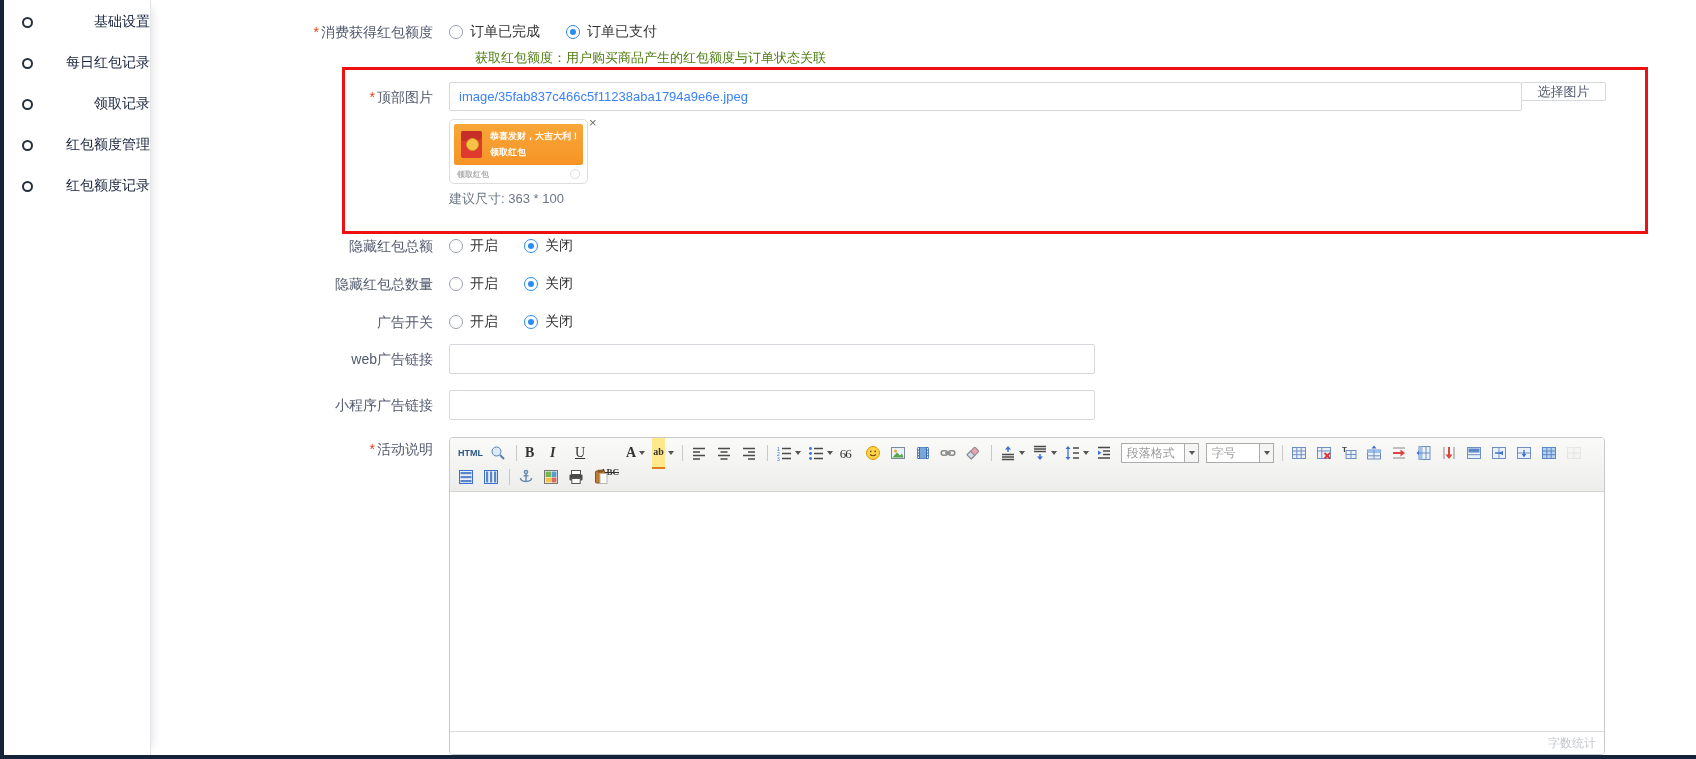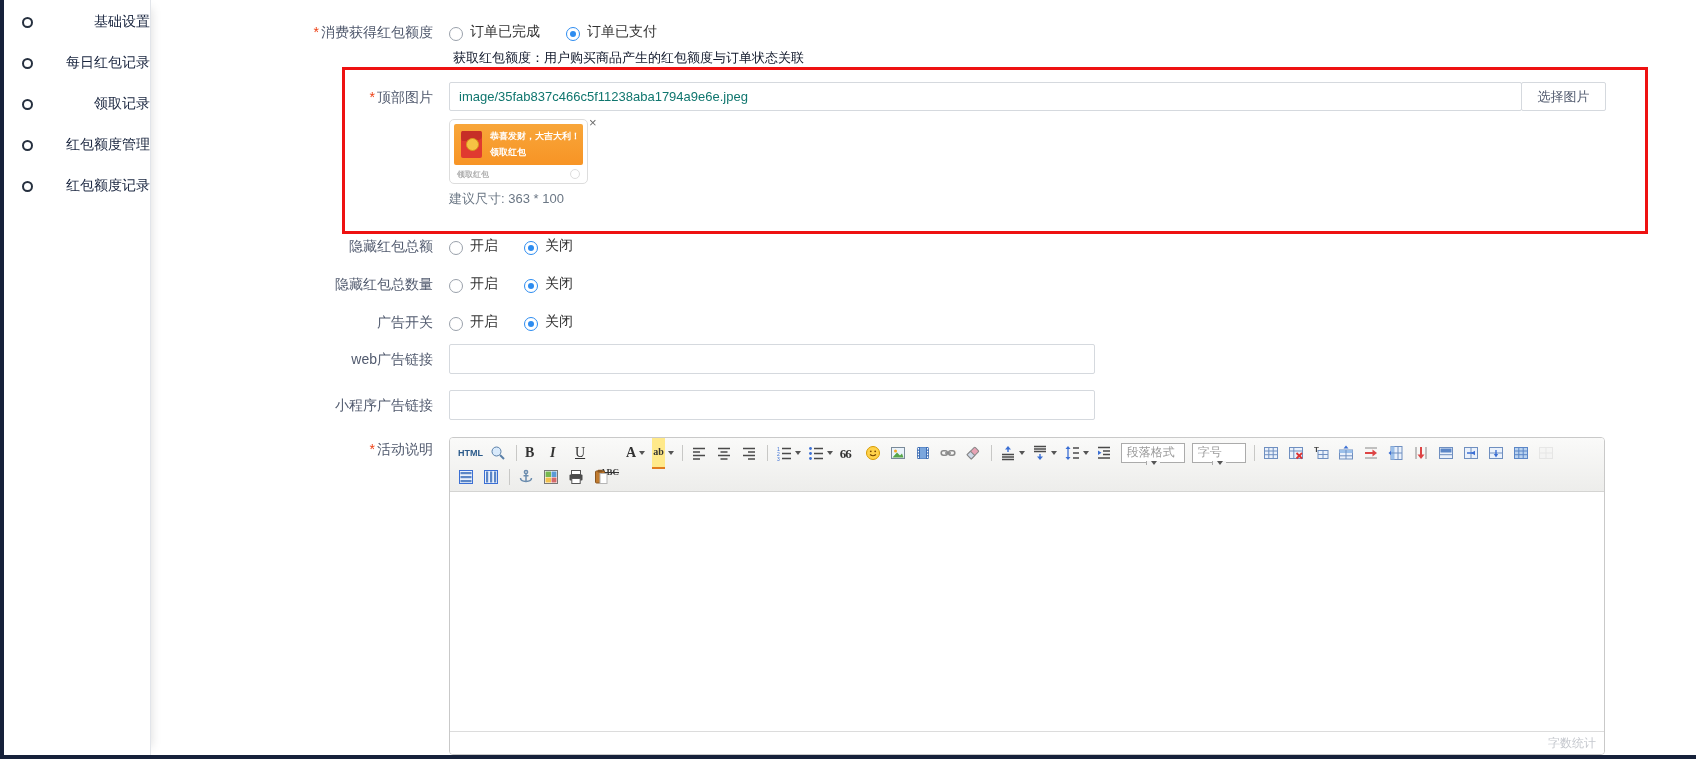--- a/index.html
+++ b/index.html
@@ -15,34 +15,34 @@
   .sidebar { position:absolute; left:4px; top:0; width:147px; height:755px; background:#fff;
              border-right:1px solid #e2e5ea; box-shadow:8px 0 10px -8px rgba(0,0,0,.15); padding-top:12px; }
   .side-item { display:flex; align-items:center; height:20px; margin:0 0 21px 18px; cursor:pointer;justify-content:space-between; }
   .side-dot { width:11px; height:11px; border:2px solid #26303f; border-radius:50%; margin-right:9px; flex:0 0 auto; }
   .side-label { font-size:14px; color:#17233d; white-space:nowrap; }
 
   
   .flabel { position:absolute; left:160px; width:273px; text-align:right; font-size:14px; color:#515a6e; line-height:16px; white-space:nowrap; }
   .req { color:#ed4014; margin-right:2px; }
   .radios { position:absolute; left:449px; display:flex; align-items:center; gap:26px; height:16px; }
-  .radio { display:flex; align-items:flex-end; gap:7px; cursor:pointer; }
+  .radio { display:flex; align-items:center; gap:7px; cursor:pointer; }
   .rdot { width:14px; height:14px; border-radius:50%; border:1px solid #9aa1ab; background:#fff; position:relative; }
   .radio.sel .rdot { border-color:#2d8cf0; border-width:1px; }
   .radio.sel .rdot::after { content:""; position:absolute; left:3px; top:3px; width:6px; height:6px; border-radius:50%; background:#2d8cf0; }
   .rtext { font-size:14px; color:#333; }
-  .help { position:absolute; left:453px; font-size:13px; color:#0f172a; }
+  .help { position:absolute; left:475px; font-size:13px; color:#4d7c0f; }
   .tinput { position:absolute; height:29px; border:1px solid #d5d9de; border-radius:2px; background:#fff;
-            font-size:13px; color:#0f766e; padding:0 9px; font-family:"Liberation Sans",sans-serif; outline:none; }
+            font-size:13px; color:#3b82f6; padding:0 9px; font-family:"Liberation Sans",sans-serif; outline:none; }
 
   
   .annotation { position:absolute; left:342px; top:67px; width:1306px; height:167px; border:3px solid #ee1111; pointer-events:none; }
 
   
-  .choose-btn { position:absolute; left:1521px; top:82px; width:85px; height:29px; background:#fff;
+  .choose-btn { position:absolute; left:1521px; top:82px; width:85px; height:19px; background:#fff;
                 border:1px solid #d5d9de; border-radius:2px; font-size:13px; color:#515a6e; cursor:pointer;
                 font-family:"Liberation Sans",sans-serif; }
   .preview-card { position:absolute; left:449px; top:119px; width:139px; height:65px; background:#fff;
                   border:1px solid #ddd; border-radius:5px; padding:4px 4px 0 4px;font-weight:bold; }
   .banner { height:41px; background:linear-gradient(#f8a63a,#f79425); border-radius:2px; position:relative; overflow:hidden; }
   .envelope { position:absolute; left:7px; top:7px; width:21px; height:27px; background:#e03a30; border-radius:2px; }
   .envelope::before { content:""; position:absolute; left:0; top:0; width:100%; height:10px; background:#c62f27; border-radius:2px 2px 40%/ 60%; }
   .envelope::after { content:""; position:absolute; left:5px; top:7px; width:11px; height:11px; border-radius:50%; background:#f6c344; border:1px solid #d89b1d; }
   .banner-l1 { position:absolute; left:36px; top:6px; font-size:9px; color:#fff; white-space:nowrap; }
   .banner-l2 { position:absolute; left:36px; top:22px; font-size:9px; color:#fff; }
@@ -62,23 +62,23 @@
   .tb-sep { width:1px; height:16px; background:#c8c8c6; margin:0 4px; }
   .tb-btn svg { width:16px; height:16px; display:block; }
   .glyph { font-family:"Liberation Serif", serif; font-size:14px; color:#333; line-height:1; }
   .g-html { font-family:"Liberation Sans",sans-serif; font-size:9px; font-weight:bold; color:#2b5a8a; letter-spacing:0; }
   .g-b { font-weight:bold; }
   .g-i { font-style:italic; font-weight:bold; }
   .g-u { text-decoration:underline; }
   .g-abc { font-size:9px; font-weight:bold; text-decoration:line-through;margin-top:38px; }
   .g-a { font-weight:bold; }
   .g-ab { font-size:10px; font-weight:bold; background:#ffe98a; border-bottom:2px solid #e07c1f; padding:10px 1px; }
-  .g-quote { font-weight:bold; font-size:13px; letter-spacing:-1px; }
+  .g-quote { font-weight:normal; font-size:13px; letter-spacing:-1px; }
   .caret { width:0; height:0; border-left:3px solid transparent; border-right:3px solid transparent; border-top:4px solid #555; margin-left:2px; }
-  .tb-select { display:flex; align-items:center; height:20px; background:#fff; border:1px solid #ababab; margin:0 3px; cursor:pointer;flex-direction:column; }
+  .tb-select { display:flex; align-items:center; height:20px; background:#fff; border:1px solid #ababab; margin:0 3px; cursor:pointer; }
   .tb-select .sel-text { font-size:12px; color:#9a9a9a; padding:0 5px; }
   .tb-select .sel-arrow { width:14px; height:100%; border-left:1px solid #ababab; display:flex; align-items:center; justify-content:center; background:#f5f5f5; }
   .sel-pf .sel-text { width:62px; }
   .sel-fs .sel-text { width:52px; }
   .disabled-ic { opacity:.35; filter:grayscale(1); }
   .ed-content { flex:1; background:#fff; cursor:text; }
   .ed-status { height:23px; border-top:1px solid #dcdcdc; background:#fff; display:flex; align-items:center; justify-content:flex-end; padding:0 8px; }
   .word-count { font-size:12px; color:#c5c8ce; }
 </style>
 </head>

